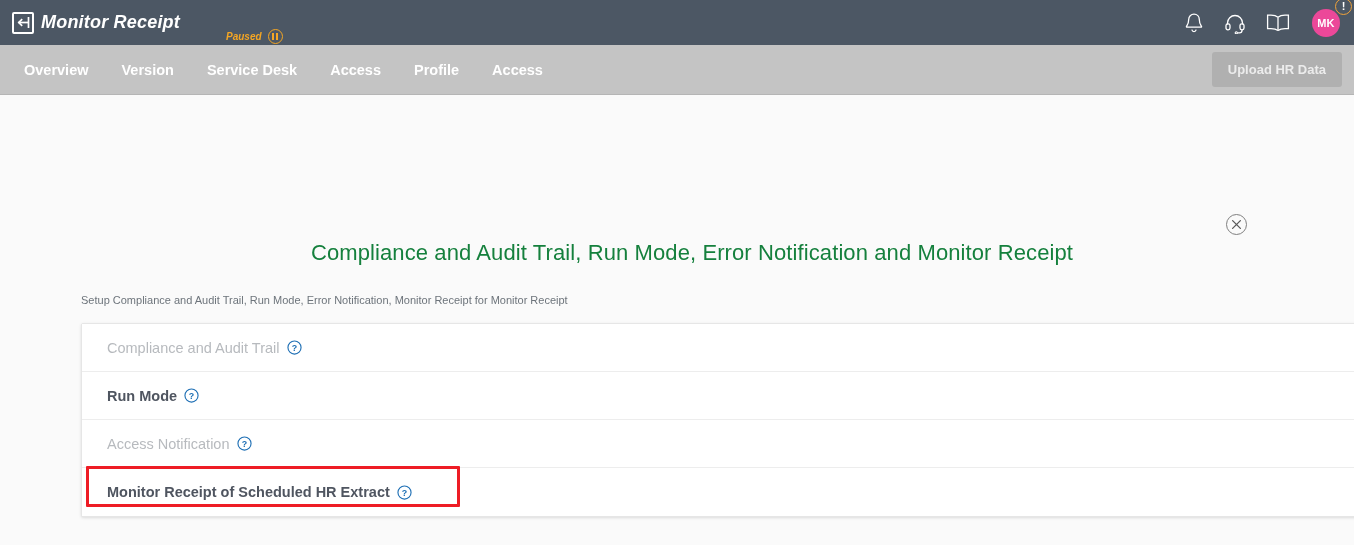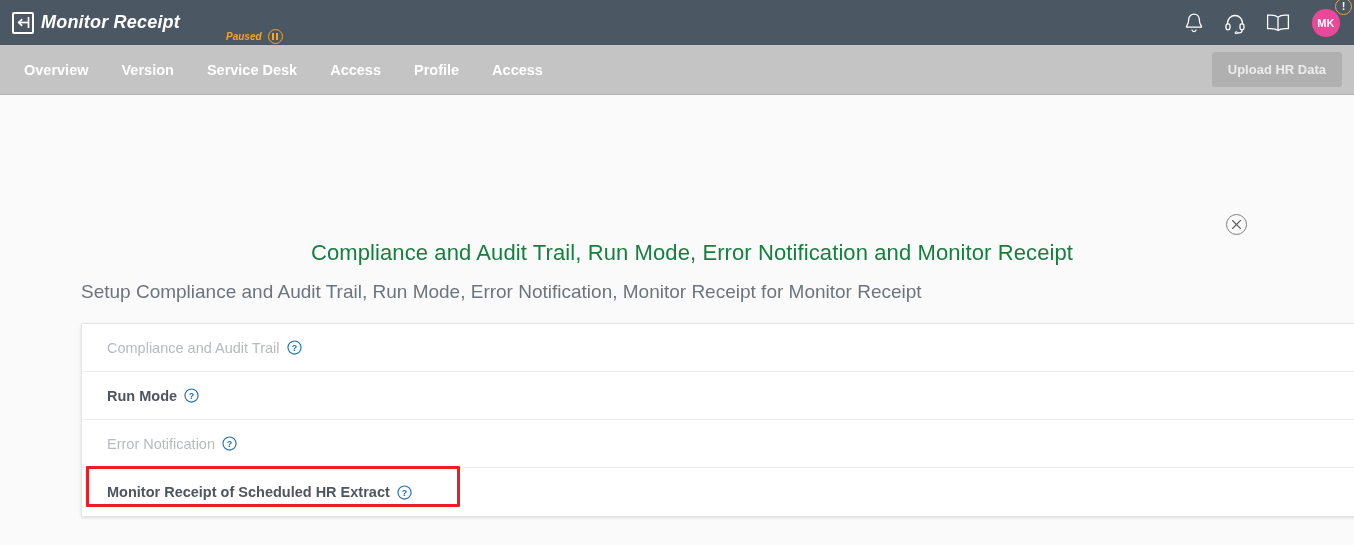--- a/index.html
+++ b/index.html
@@ -199,23 +199,23 @@
     left: 15px;
     width: 1354px;
     text-align: center;
     font-size: 22px;
     color: #15803d;
     font-weight: normal;
     letter-spacing: 0.1px;
   }
   .page-subtitle {
     position: absolute;
-    top: 186px;
+    top: 199px;
     left: 81px;
-    font-size: 19px;
+    font-size: 11px;
     color: #6d747b;
   }
 
   
   .card {
     position: absolute;
     top: 228px;
     left: 81px;
     width: 1338px;
     background: #ffffff;
@@ -386,21 +386,21 @@
       </span>
       <span class="acc-spacer"></span>
       <span class="chev">
         <svg width="14" height="9" viewBox="0 0 14 9">
           <path d="M1.4 1.6 L7 7 L12.6 1.6" fill="none" stroke="#6f7378" stroke-width="1.9" stroke-linecap="round" stroke-linejoin="round"></path>
         </svg>
       </span>
     </div>
 
     <div class="acc-row disabled">
-      <span class="acc-label">Error Notification</span>
+      <span class="acc-label">Access Notification</span>
       <span class="help-icon">
         <svg width="15" height="15" viewBox="0 0 16 16">
           <circle cx="8" cy="8" r="7" fill="none" stroke="#1c6eb4" stroke-width="1.2"></circle>
           <text x="8" y="11.6" font-family="Liberation Sans, sans-serif" font-size="9.5" font-weight="bold" fill="#1c6eb4" text-anchor="middle">?</text>
         </svg>
       </span>
       <span class="acc-spacer"></span>
     </div>
 
     <div class="acc-row enabled">

